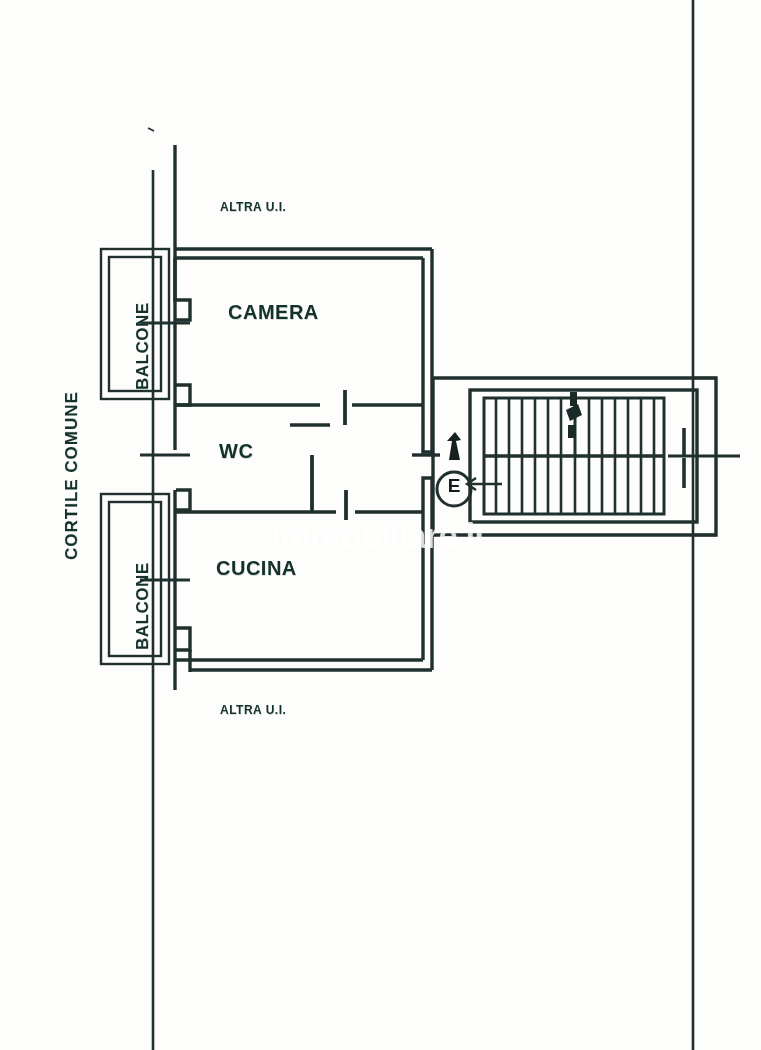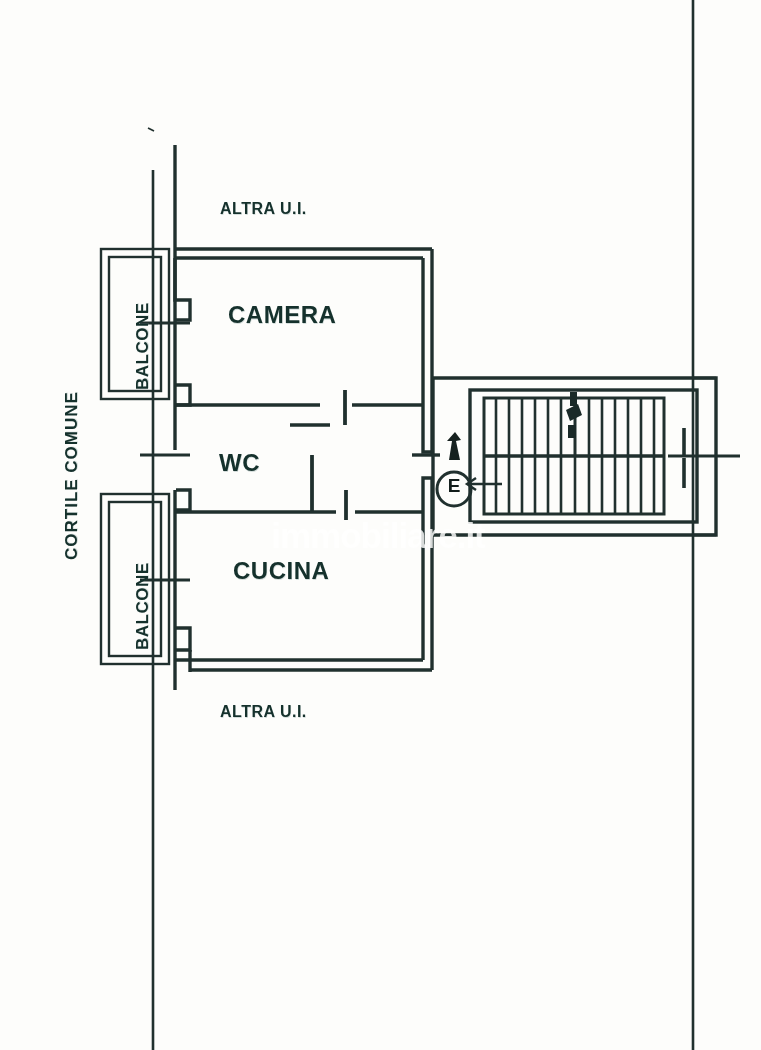--- a/index.html
+++ b/index.html
@@ -24,22 +24,22 @@
   }
   .lbl {
     position: absolute;
     color: #15312c;
     font-family: "Liberation Sans", sans-serif;
     font-weight: bold;
     letter-spacing: 0.5px;
     white-space: nowrap;
     text-shadow: 0.5px 0.5px 0 rgba(120,150,145,0.30);
   }
-  .lbl-room { font-size: 24px; }
-  .lbl-alt  { font-size: 16px; text-align: right; }
+  .lbl-room { font-size: 20px; }
+  .lbl-alt  { font-size: 12px; text-align: right; }
   .lbl-vert {
     font-size: 17px;
     transform-origin: 0 0;
     transform: rotate(-90deg);
   }
   .lbl-cortile {
     font-size: 17px;
     transform-origin: 0 0;
     transform: rotate(-90deg);
     letter-spacing: 1px;
@@ -191,23 +191,23 @@
       <circle cx="454" cy="489" r="17" stroke-width="3.0" fill="none"></circle>
 
       <line x1="148" y1="128" x2="154" y2="131" stroke-width="1.6"></line>
     </g>
   </svg>
 
   <div class="lbl lbl-alt" style="left:220px; top:200px;">ALTRA U.I.</div>
 
   <div class="lbl lbl-room" style="left:228px; top:301px;">CAMERA</div>
 
-  <div class="lbl lbl-room" style="left:219px; top:449px;">WC</div>
-
-  <div class="lbl lbl-room" style="left:233px; top:557px;text-align:right;">CUCINA</div>
+  <div class="lbl lbl-room" style="left:219px; top:440px;">WC</div>
+
+  <div class="lbl lbl-room" style="left:216px; top:557px;text-align:right;">CUCINA</div>
 
   <div class="lbl lbl-alt" style="left:220px; top:703px;">ALTRA U.I.</div>
 
   <div class="lbl lbl-vert" style="left:133px; top:390px;">BALCONE</div>
 
   <div class="lbl lbl-vert" style="left:133px; top:650px;">BALCONE</div>
 
   <div class="lbl lbl-cortile" style="left:62px; top:560px;">CORTILE COMUNE</div>
 
   <div id="e-marker-letter">E</div>

